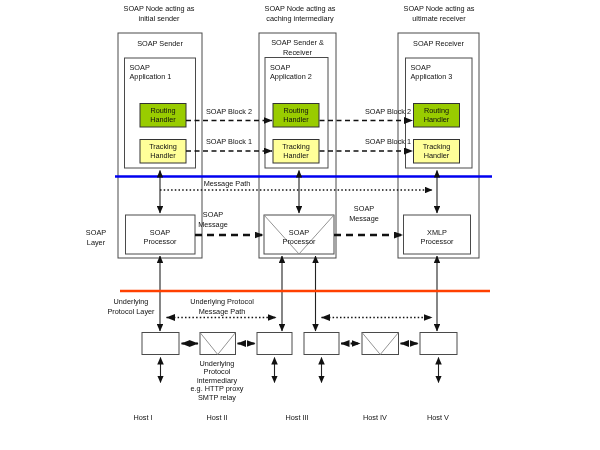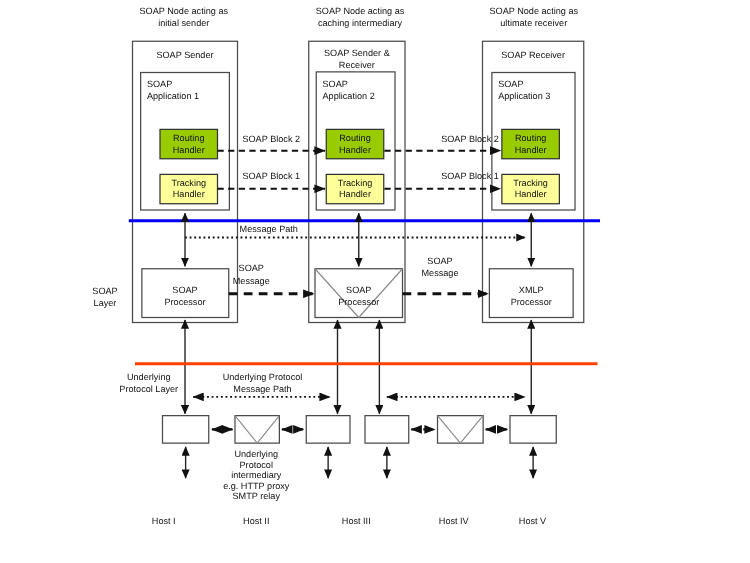--- a/index.html
+++ b/index.html
@@ -1,17 +1,17 @@
 <!DOCTYPE html>
 <html><head>
 <meta charset="utf-8">
 <style>
   html,body{margin:0;padding:0;background:#fff;}
   .stage{position:relative;width:548px;height:450px;background:#fff;overflow:hidden;
-         font-family:"Liberation Sans",sans-serif;}
+         font-family:"Liberation Sans",sans-serif;padding-left:12px;}
   svg text{font-family:"Liberation Sans",sans-serif;font-size:7.3px;fill:#111;}
   svg .ctr{text-anchor:middle;}
   svg .box{fill:#ffffff;stroke:#4a4a4a;stroke-width:1;}
   svg .inner{fill:#ffffff;stroke:#4a4a4a;stroke-width:1;}
   svg .hrect{stroke:#333;stroke-width:1;}
   svg .thin{stroke:#222;stroke-width:1.1;fill:none;}
   svg .dash{stroke:#111;stroke-width:1.6;stroke-dasharray:5 3.5;fill:none;}
   svg .dashBig{stroke:#111;stroke-width:2.3;stroke-dasharray:7 5;fill:none;}
   svg .dots{stroke:#111;stroke-width:1.5;stroke-dasharray:1.5 2.2;fill:none;}
   svg .hostdash{stroke:#111;stroke-width:1.9;stroke-dasharray:2.6 2.2;fill:none;}

